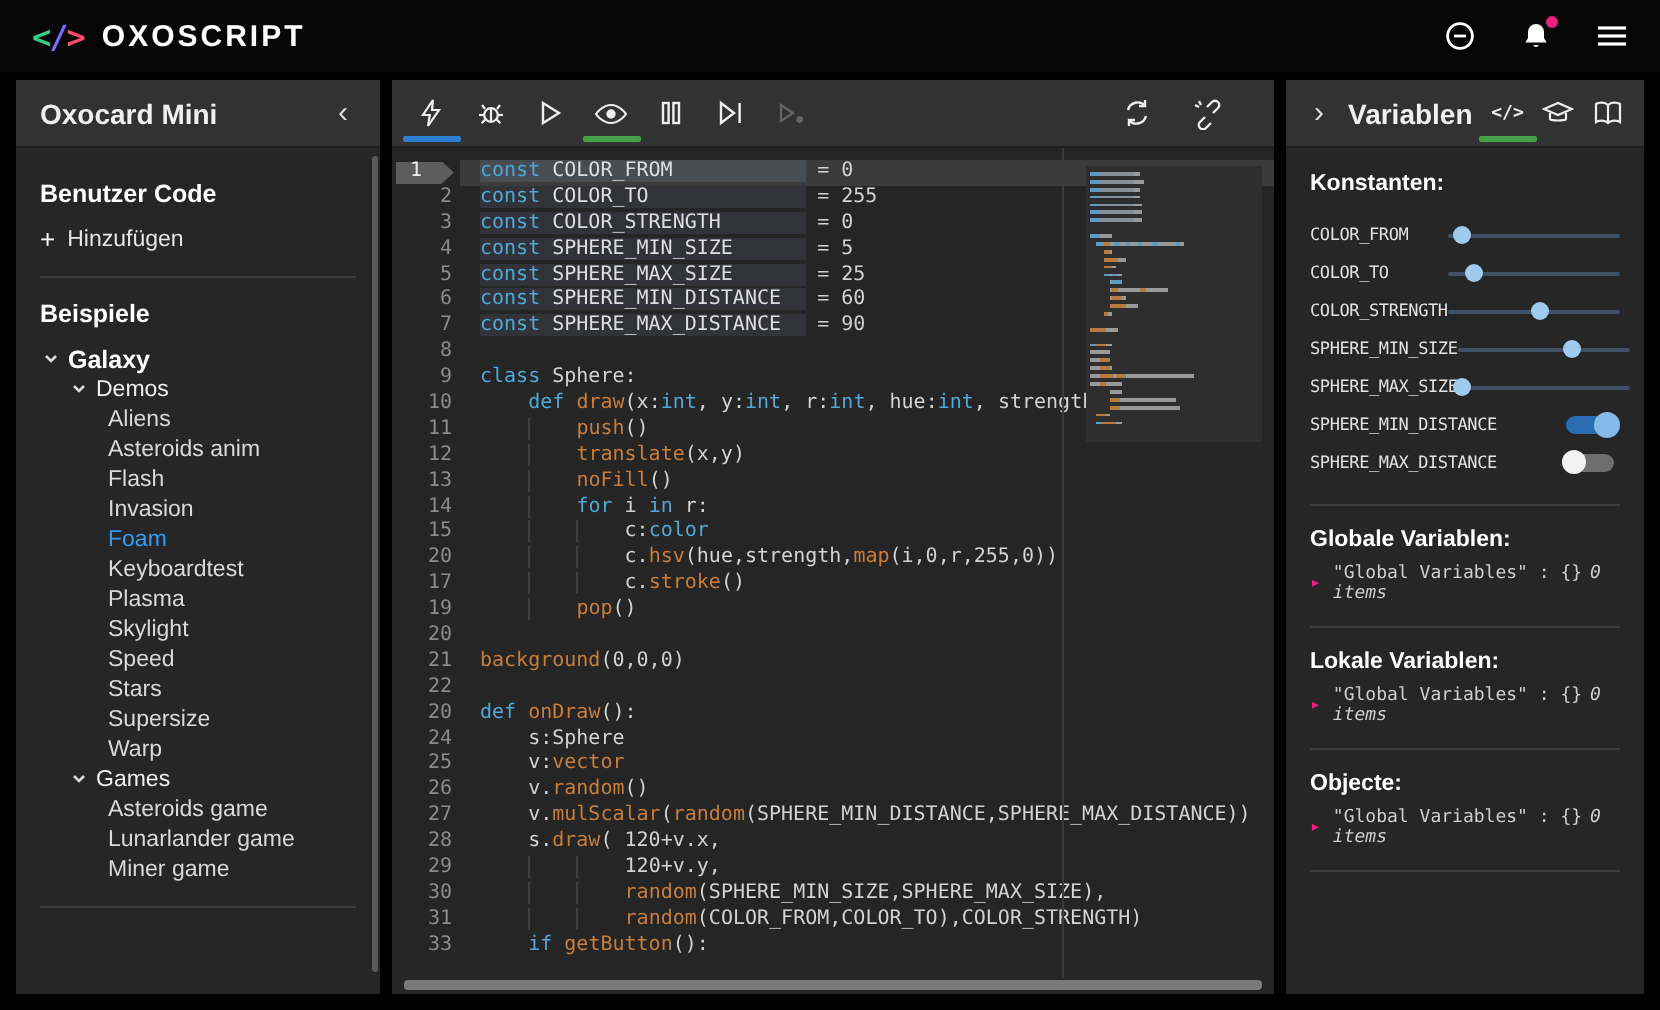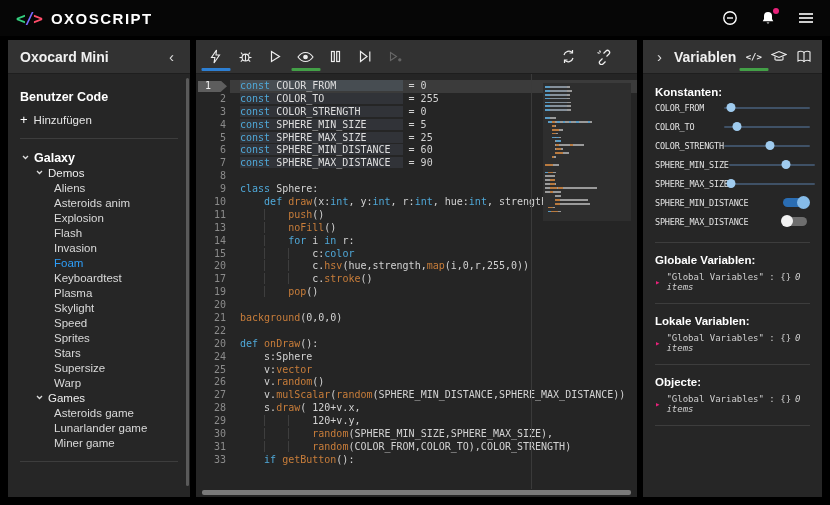--- a/index.html
+++ b/index.html
@@ -74,21 +74,21 @@
   .mm-row{height:1.8px;margin-bottom:2.1px;display:flex}
   .mm-seg{height:100%}
   .ed-hscroll{position:absolute;left:6px;right:6px;bottom:2px;height:5px;background:#7a7a7a;border-radius:2px;cursor:pointer}
 
   
   .vars{left:643px;width:179px}
   .vars .panel-hd{padding:0 10px;gap:8px}
   .vars-title{font-size:14px;font-weight:bold;color:#f0f0f0}
   .vars-hd-icons{margin-left:auto;display:flex;gap:6px}
   .vars-body{padding:12px 12px 0 12px}
-  .vars-sec-hd{font-size:11.5px;font-weight:bold;color:#fff;margin-bottom:0}
+  .vars-sec-hd{font-size:11.5px;font-weight:bold;color:#fff;margin-bottom:10px}
   .ctl-row{display:flex;align-items:center;height:19px}
   .ctl-label{flex:1;font-family:"DejaVu Sans Mono",monospace;font-size:8.5px;color:#e2e2e2;letter-spacing:-.2px}
   .slider{width:86px;height:9px;position:relative;flex:none;cursor:pointer}
   .slider .track{position:absolute;left:0;right:0;top:4px;height:2px;background:#3f5166;border-radius:1px}
   .slider .thumb{position:absolute;top:0;width:9px;height:9px;border-radius:50%;background:#9fcbee;transform:translateX(-50%)}
   .toggle{width:24px;height:9px;border-radius:5px;position:relative;flex:none;cursor:pointer;margin-right:3px}
   .toggle.on{background:#2a6db3}
   .toggle.on .knob{position:absolute;right:-3px;top:-2px;width:13px;height:13px;border-radius:50%;background:#85bbe8}
   .toggle.off{background:#6e6e6e}
   .toggle.off .knob{position:absolute;left:-2px;top:-2px;width:12px;height:12px;border-radius:50%;background:#f2f2f2}
@@ -134,20 +134,21 @@
     <span class="sidebar-title">Oxocard Mini</span>
     <span class="collapse-ch">‹</span>
   </div>
   <div class="sidebar-body">
     <div class="sb-heading">Benutzer Code</div>
     <div class="add-row">
       <span class="add-plus">+</span>
       <span>Hinzufügen</span>
     </div>
     <hr class="sb-div">
+    <div class="sb-heading">Beispiele</div>
     <div class="tree">
         <div class="tree-row lvl0">
           <span class="tree-ch">
             <svg width="7" height="5" viewBox="0 0 7 5" fill="none" stroke="#ddd" stroke-width="1.3">
               <path d="M1 1l2.5 2.5L6 1"></path>
             </svg>
           </span>
           <span>Galaxy</span>
         </div>
         <div class="tree-row lvl1">
@@ -158,45 +159,39 @@
           </span>
           <span>Demos</span>
         </div>
         <div class="tree-row lvl2">
           <span>Aliens</span>
         </div>
         <div class="tree-row lvl2">
           <span>Asteroids anim</span>
         </div>
         <div class="tree-row lvl2">
-          <span>Explosion</span>
-        </div>
-        <div class="tree-row lvl2">
           <span>Flash</span>
         </div>
         <div class="tree-row lvl2">
           <span>Invasion</span>
         </div>
         <div class="tree-row lvl2 sel">
           <span>Foam</span>
         </div>
         <div class="tree-row lvl2">
           <span>Keyboardtest</span>
         </div>
         <div class="tree-row lvl2">
           <span>Plasma</span>
         </div>
         <div class="tree-row lvl2">
           <span>Skylight</span>
         </div>
         <div class="tree-row lvl2">
           <span>Speed</span>
-        </div>
-        <div class="tree-row lvl2">
-          <span>Sprites</span>
         </div>
         <div class="tree-row lvl2">
           <span>Stars</span>
         </div>
         <div class="tree-row lvl2">
           <span>Supersize</span>
         </div>
         <div class="tree-row lvl2">
           <span>Warp</span>
         </div>
@@ -332,20 +327,24 @@
           <span class="gut"><span class="num">9</span></span>
           <span class="code-cell"><span class="t-kw">class </span><span class="t-tx">Sphere:</span></span>
         </div>
         <div class="code-row">
           <span class="gut"><span class="num">10</span></span>
           <span class="code-cell"><span class="t-tx">    </span><span class="t-kw">def </span><span class="t-fn">draw</span><span class="t-tx">(x:</span><span class="t-kw">int</span><span class="t-tx">, y:</span><span class="t-kw">int</span><span class="t-tx">, r:</span><span class="t-kw">int</span><span class="t-tx">, hue:</span><span class="t-kw">int</span><span class="t-tx">, strength:</span><span class="t-kw">int</span><span class="t-tx">):</span></span>
         </div>
         <div class="code-row">
           <span class="gut"><span class="num">11</span></span>
           <span class="code-cell"><span class="t-tx">    </span><span class="t-ind">    </span><span class="t-fn">push</span><span class="t-tx">()</span></span>
+        </div>
+        <div class="code-row">
+          <span class="gut"><span class="num">12</span></span>
+          <span class="code-cell"><span class="t-tx">    </span><span class="t-ind">    </span><span class="t-fn">translate</span><span class="t-tx">(x,y)</span></span>
         </div>
         <div class="code-row">
           <span class="gut"><span class="num">13</span></span>
           <span class="code-cell"><span class="t-tx">    </span><span class="t-ind">    </span><span class="t-fn">noFill</span><span class="t-tx">()</span></span>
         </div>
         <div class="code-row">
           <span class="gut"><span class="num">14</span></span>
           <span class="code-cell"><span class="t-tx">    </span><span class="t-ind">    </span><span class="t-kw">for </span><span class="t-tx">i </span><span class="t-kw">in </span><span class="t-tx">r:</span></span>
         </div>
         <div class="code-row">

